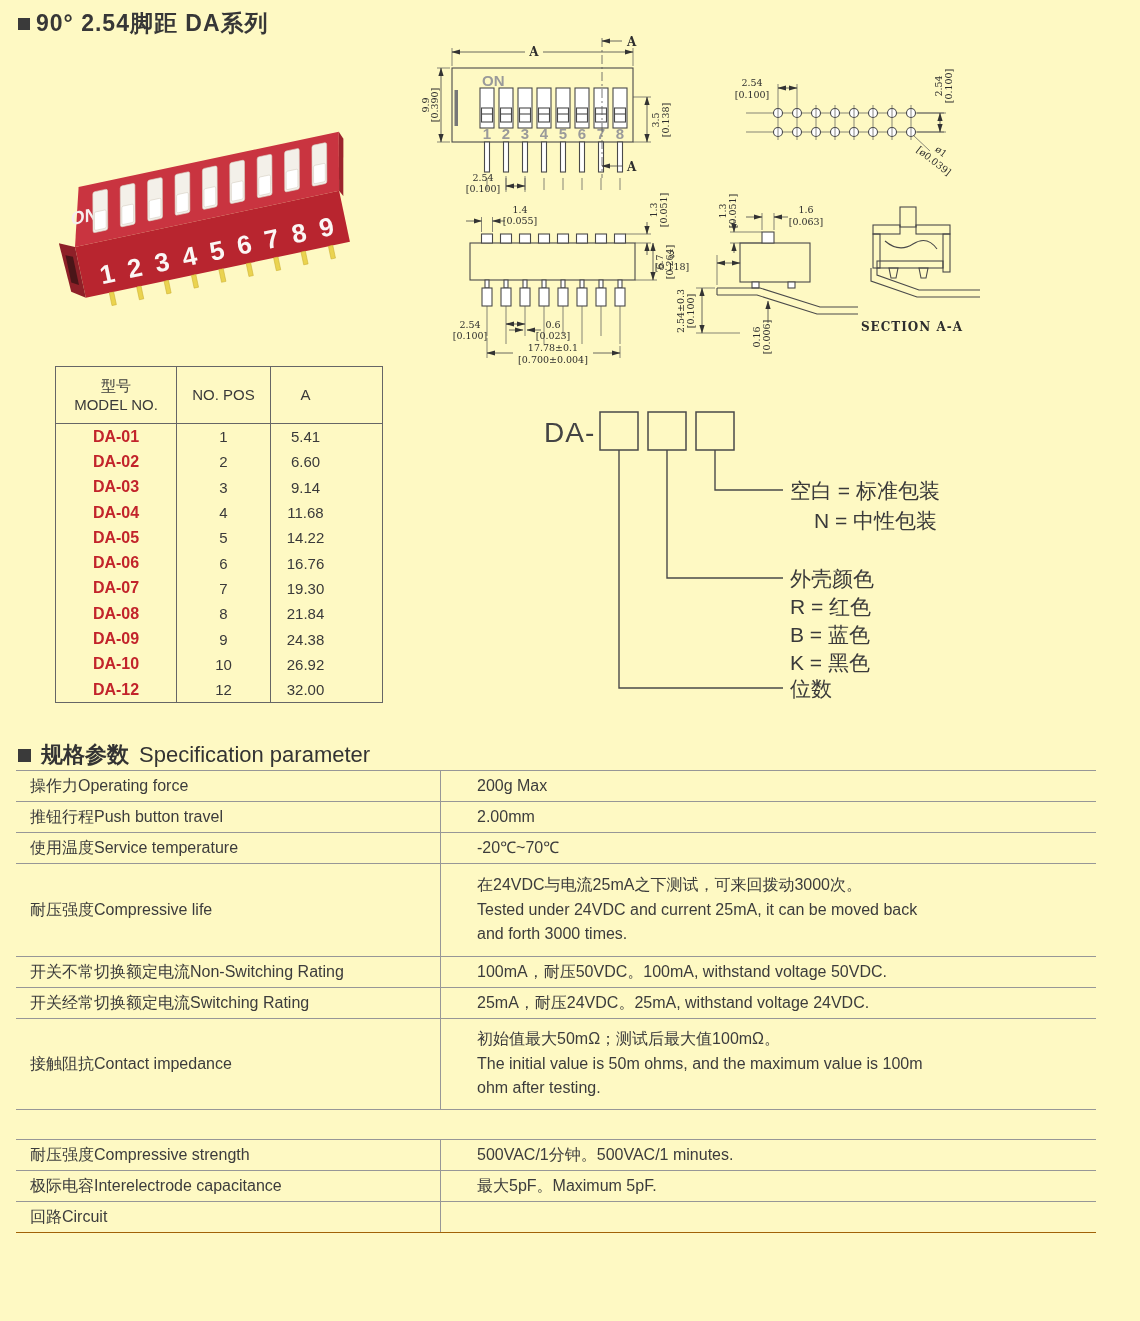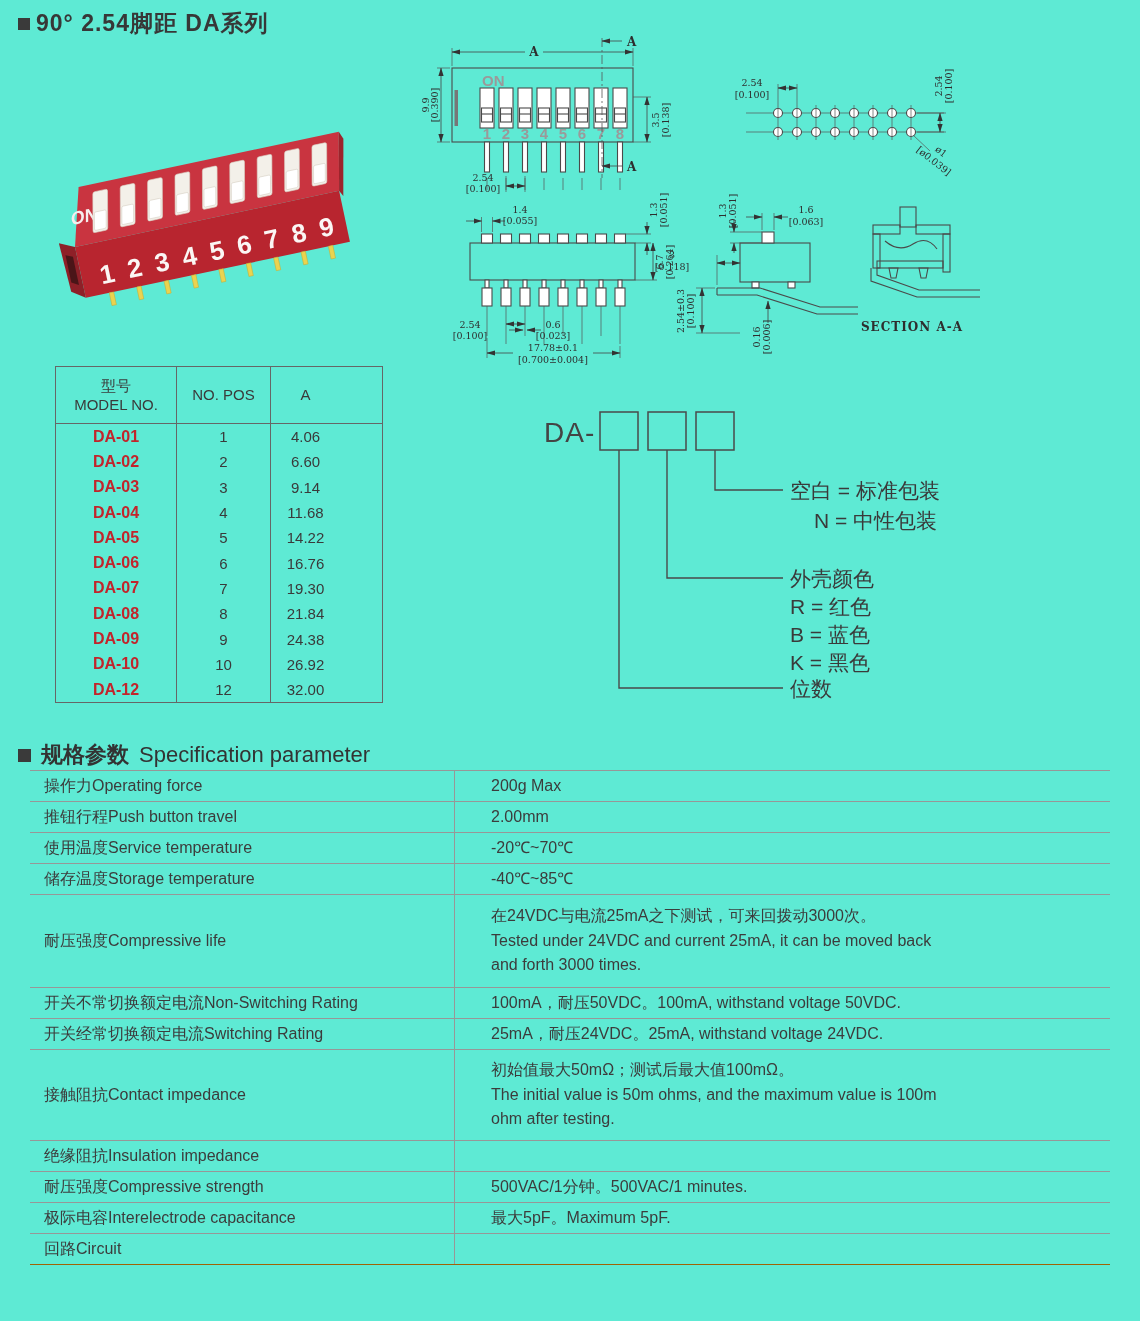--- a/index.html
+++ b/index.html
@@ -1,16 +1,16 @@
 <!DOCTYPE html>
 <html><head>
 <meta charset="utf-8">
 <style>
   html,body{margin:0;padding:0;background:#fff;}
-  .page{position:relative;width:1140px;height:1321px;background:#5eead4;overflow:hidden;
+  .page{position:relative;width:1140px;height:1321px;background:#fef9c3;overflow:hidden;
         font-family:"Liberation Sans",sans-serif;color:#3a3a3a;}
   
   .title-row{position:absolute;left:18px;top:8px;display:flex;align-items:center;gap:6px;}
   .bullet{width:12px;height:12px;background:#3a3a3a;display:inline-block;}
   .title-text{font-size:23px;font-weight:bold;color:#373737;letter-spacing:1px;}
   
   svg{position:absolute;overflow:visible;}
   .photo{left:35px;top:85px;}
   .d-top{left:425px;top:28px;}
   .d-pcb{left:718px;top:48px;}
@@ -40,21 +40,21 @@
   .mt-body{display:grid;grid-template-columns:121px 94px 69px;}
   .mt-body > div{height:25.3px;display:flex;align-items:center;justify-content:center;}
   .mt-col1{border-right:1px solid #666;}
   .mt-col2{border-right:1px solid #666;}
   .mcell-model{color:#c2242b;font-weight:bold;font-size:16px;text-align:center;}
   
   .spec-head{position:absolute;left:18px;top:726px;display:flex;align-items:center;gap:10px;margin-top:14px;}
   .spec-head .bullet{width:13px;height:13px;}
   .spec-zh{font-size:22px;font-weight:bold;color:#333;}
   .spec-en{font-size:22px;color:#333;}
-  .spec-table{position:absolute;left:30px;top:770px;width:1080px;font-size:16px;color:#3c3c3c;}
+  .spec-table{position:absolute;left:16px;top:770px;width:1080px;font-size:16px;color:#3c3c3c;}
   .srow{display:flex;border-top:1px solid #979797;box-sizing:border-box;}
   .srow.last{border-bottom:1px solid #a16207;}
   .sl{width:425px;box-sizing:border-box;border-right:1px solid #979797;
       padding:2px 8px 2px 14px;display:flex;align-items:center;min-height:30px;}
   .sv{flex:1;box-sizing:border-box;padding:2px 8px 2px 36px;display:flex;align-items:center;
       white-space:pre-line;line-height:1.55;}
   .h30{min-height:30px;}
   .h92 .sl,.h92 .sv{min-height:92px;}
   .h90 .sl,.h90 .sv{min-height:90px;}
 </style>
@@ -457,21 +457,21 @@
   <div class="model-table">
     <div class="mt-head">
       <div>型号
 MODEL NO.</div>
       <div>NO. POS</div>
       <div>A</div>
     </div>
     <div class="mt-body">
       <div class="mt-col1 mcell-model">DA-01</div>
       <div class="mt-col2">1</div>
-      <div>4.06</div>
+      <div>5.41</div>
       <div class="mt-col1 mcell-model">DA-02</div>
       <div class="mt-col2">2</div>
       <div>6.60</div>
       <div class="mt-col1 mcell-model">DA-03</div>
       <div class="mt-col2">3</div>
       <div>9.14</div>
       <div class="mt-col1 mcell-model">DA-04</div>
       <div class="mt-col2">4</div>
       <div>11.68</div>
       <div class="mt-col1 mcell-model">DA-05</div>
@@ -529,24 +529,20 @@
       <div class="sv">200g Max</div>
     </div>
     <div class="srow h30">
       <div class="sl">推钮行程Push button travel</div>
       <div class="sv">2.00mm</div>
     </div>
     <div class="srow h30">
       <div class="sl">使用温度Service temperature</div>
       <div class="sv">-20℃~70℃</div>
     </div>
-    <div class="srow h30">
-      <div class="sl">储存温度Storage temperature</div>
-      <div class="sv">-40℃~85℃</div>
-    </div>
     <div class="srow h92">
       <div class="sl">耐压强度Compressive life</div>
       <div class="sv">在24VDC与电流25mA之下测试，可来回拨动3000次。
 Tested under 24VDC and current 25mA, it can be moved back
 and forth 3000 times.</div>
     </div>
     <div class="srow h30">
       <div class="sl">开关不常切换额定电流Non-Switching Rating</div>
       <div class="sv">100mA，耐压50VDC。100mA, withstand voltage 50VDC.</div>
     </div>
@@ -554,21 +550,20 @@
       <div class="sl">开关经常切换额定电流Switching Rating</div>
       <div class="sv">25mA，耐压24VDC。25mA, withstand voltage 24VDC.</div>
     </div>
     <div class="srow h90">
       <div class="sl">接触阻抗Contact impedance</div>
       <div class="sv">初始值最大50mΩ；测试后最大值100mΩ。
 The initial value is 50m ohms, and the maximum value is 100m
 ohm after testing.</div>
     </div>
     <div class="srow h30">
-      <div class="sl">绝缘阻抗Insulation impedance</div>
     </div>
     <div class="srow h30">
       <div class="sl">耐压强度Compressive strength</div>
       <div class="sv">500VAC/1分钟。500VAC/1 minutes.</div>
     </div>
     <div class="srow h30">
       <div class="sl">极际电容Interelectrode capacitance</div>
       <div class="sv">最大5pF。Maximum 5pF.</div>
     </div>
     <div class="srow h30 last">

